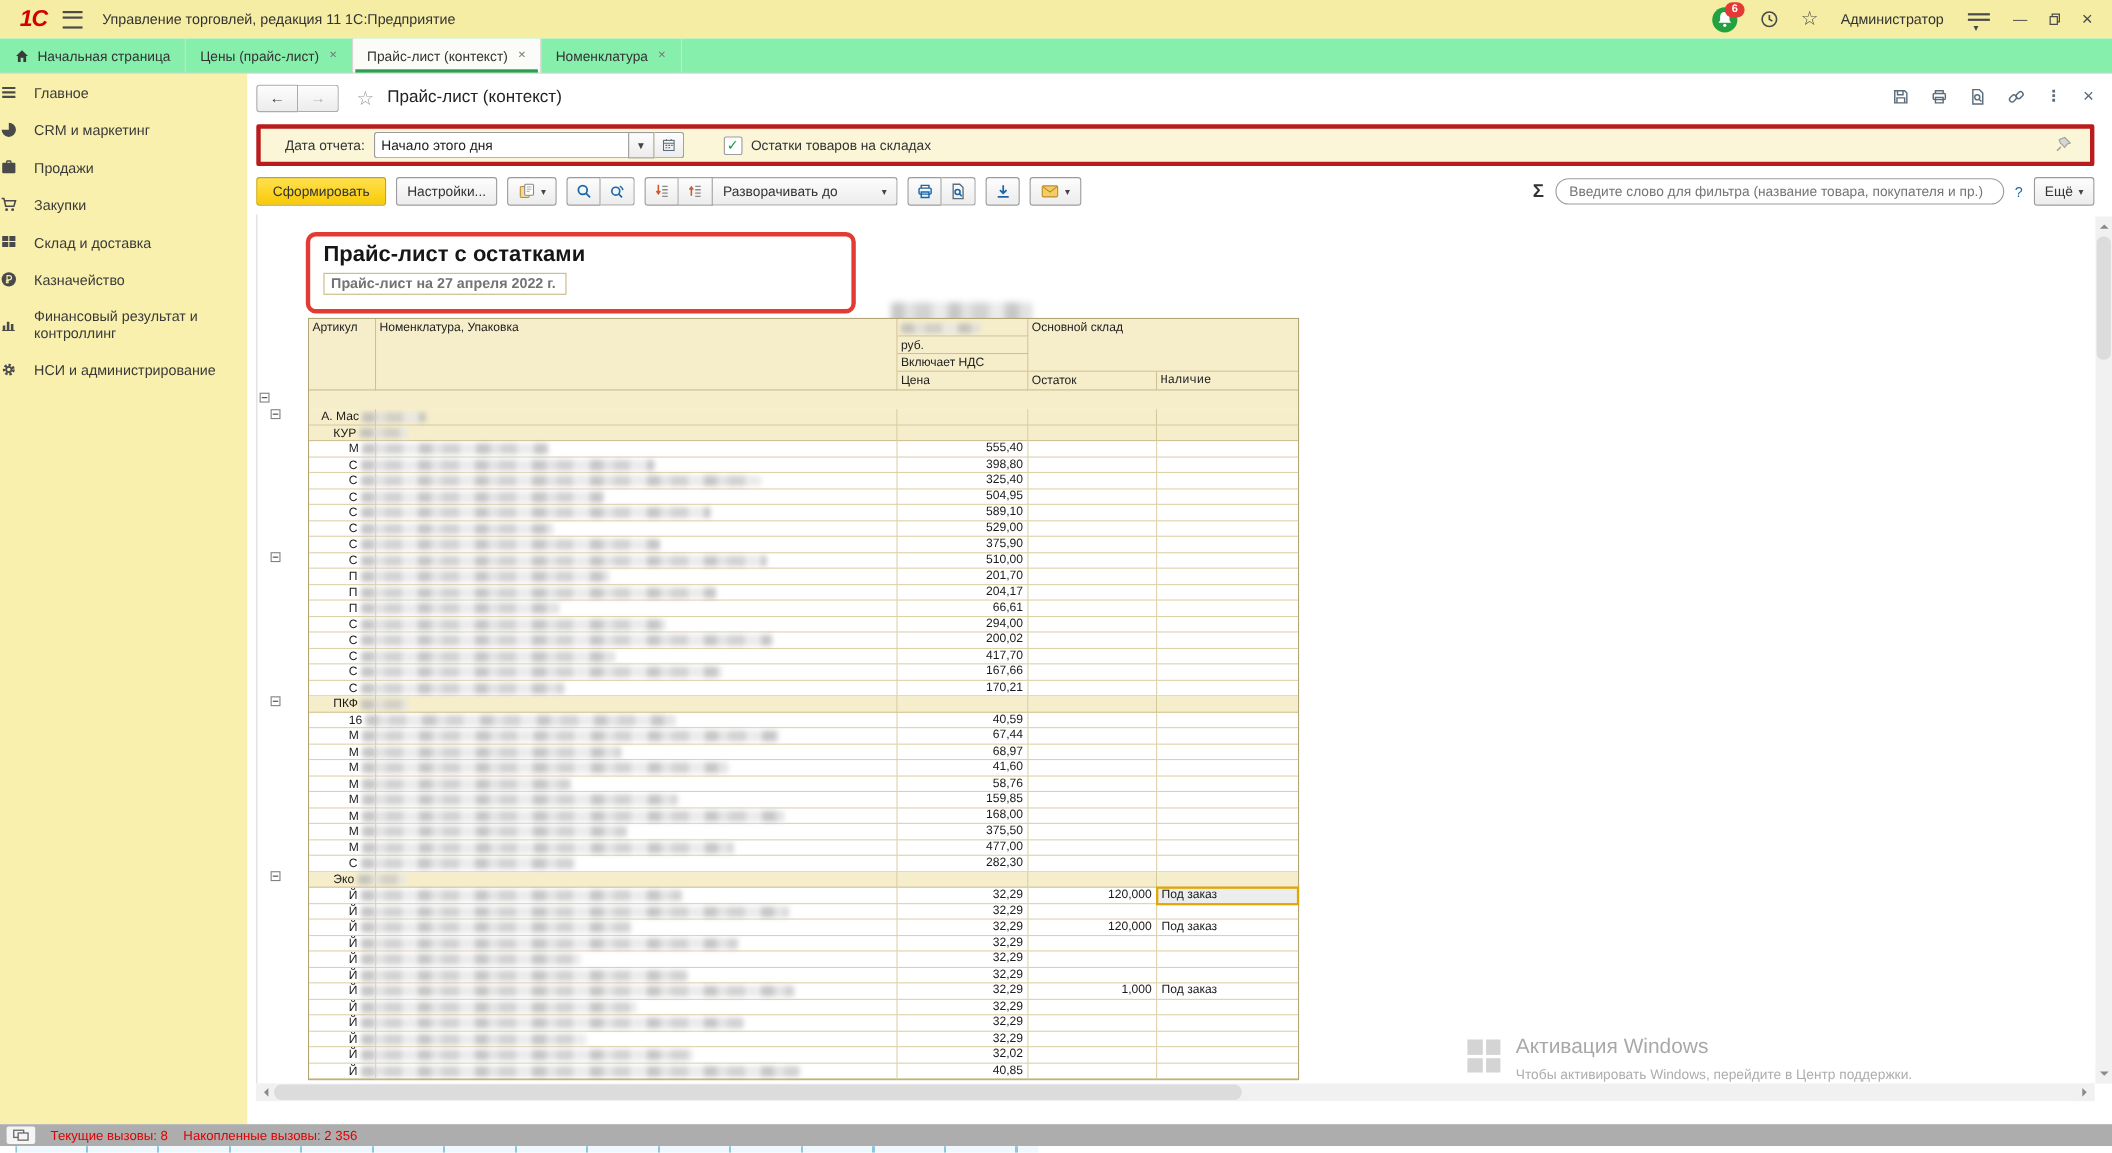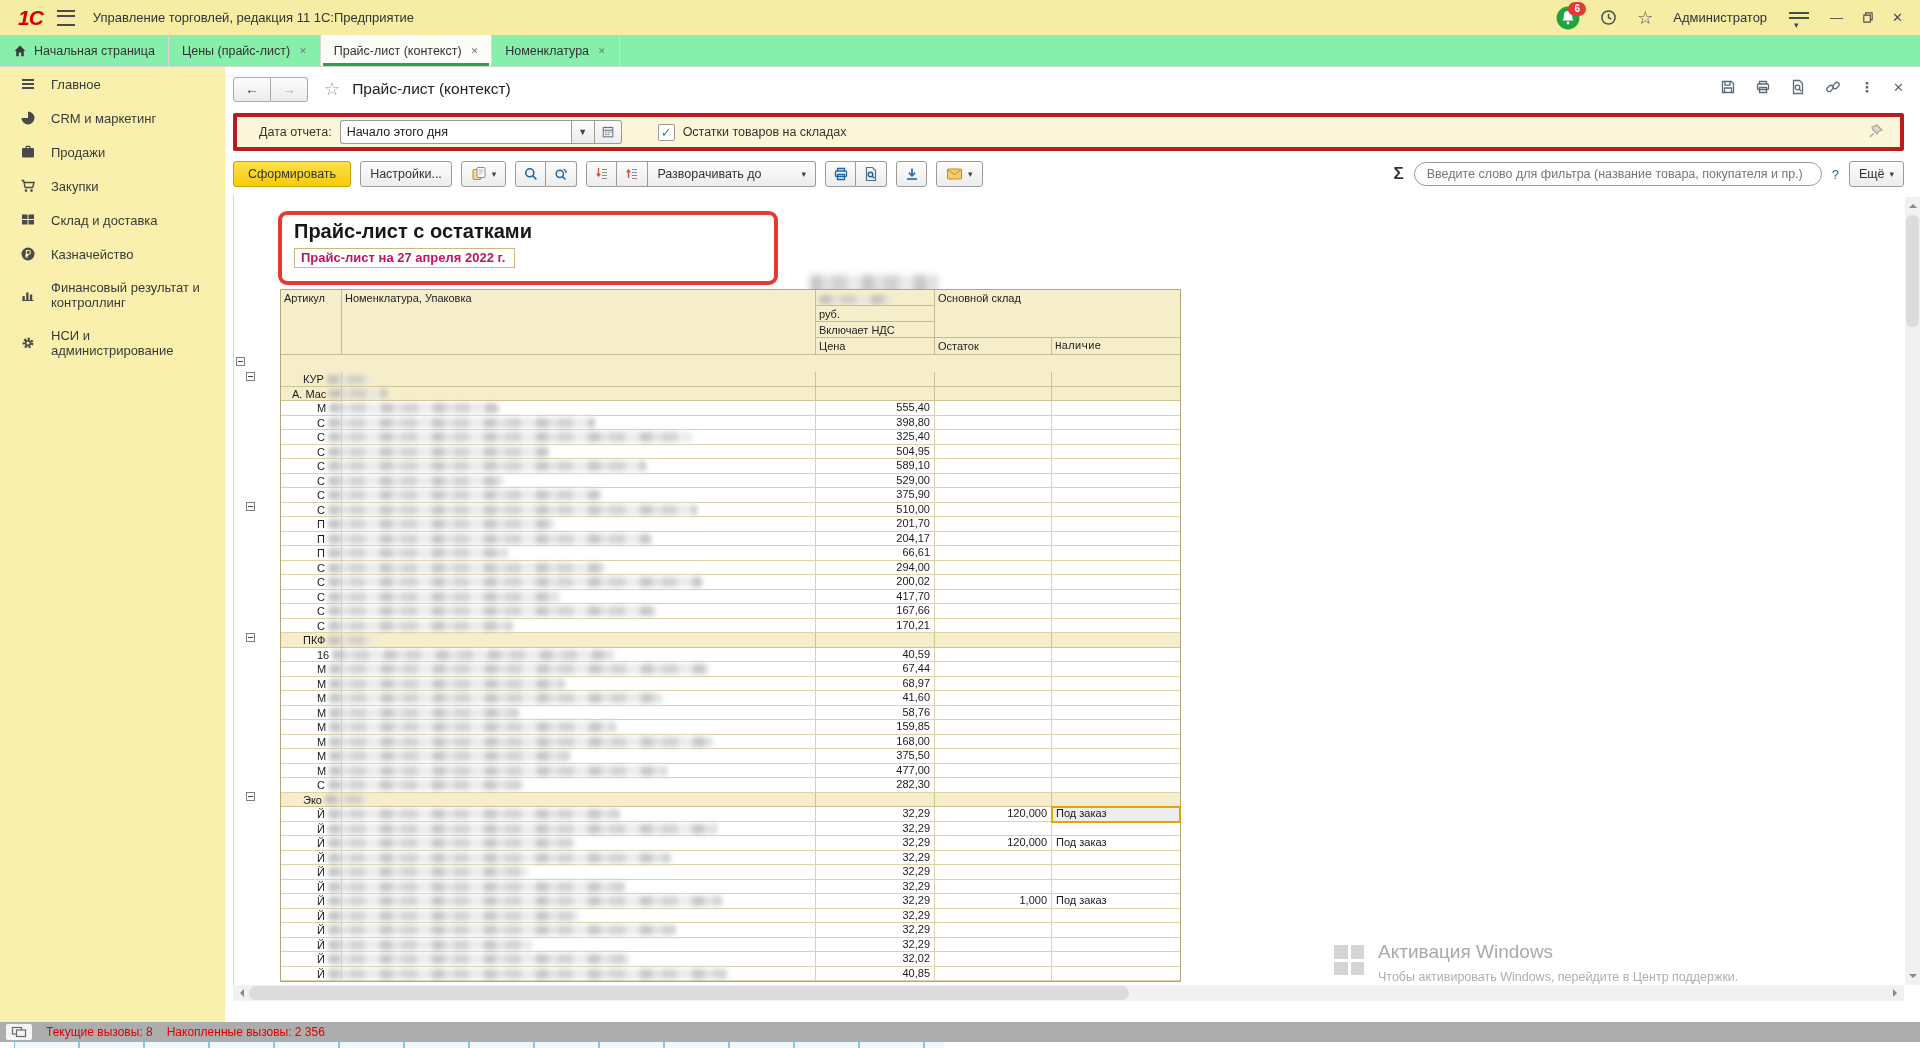--- a/index.html
+++ b/index.html
@@ -30,21 +30,21 @@
   
   .tabbar{position:absolute;left:0;top:35px;width:1920px;height:32px;background:#86efac;
           border-bottom:1px solid #d5d4cf;display:flex;align-items:stretch;box-sizing:border-box;}
   .tab{display:flex;align-items:center;gap:7px;padding:0 13px;border-right:1px solid #d9d8d3;
        font-size:12.5px;color:#333;position:relative;cursor:default;}
   .tab.active{background:#fbfbf8;}
   .tab.active::after{content:'';position:absolute;left:2px;right:2px;bottom:0;height:3px;background:#2e9e4f;}
   .tabx{font-size:9px;color:#777;margin-left:2px;}
   
   .sidebar{position:absolute;left:0;top:67px;width:225px;bottom:26px;background:#f8f0ac;overflow:hidden;}
-  .side-item{display:flex;align-items:center;gap:15px;padding:9px 10px 9px 20px;font-size:13px;color:#3a3a3a;line-height:15px;}
+  .side-item{display:flex;align-items:center;gap:15px;padding:9px 10px 9px 0;font-size:13px;color:#3a3a3a;line-height:15px;}
   .side-item svg{flex:0 0 16px;}
   
   .content{position:absolute;left:225px;top:67px;right:0;bottom:26px;background:#fff;}
   .navrow{position:absolute;left:0;top:0;right:0;height:44px;display:flex;align-items:center;padding:0 8px;box-sizing:border-box;}
   .navbtns{display:flex;}
   .navbtn{width:36px;height:23px;border:1px solid #ababab;background:linear-gradient(#fdfdfd,#ececec);
           display:flex;align-items:center;justify-content:center;font-size:14px;}
   .navbtn.back{border-radius:3px 0 0 3px;color:#3c3c3c;}
   .navbtn.fwd{border-radius:0 3px 3px 0;border-left:none;color:#b3b3b3;}
   .fav-star{font-size:18px;color:#9a9a9a;margin:0 12px 0 16px;}
@@ -83,21 +83,21 @@
   .filter-input{width:408px;height:24px;border:1px solid #9b9b9b;border-radius:12px;padding:0 12px;font-size:12.5px;
                 color:#444;outline:none;background:#fff;font-family:"Liberation Sans",sans-serif;box-sizing:border-box;}
   .help{color:#1a66a8;font-size:13px;margin:0 2px;}
   
   .report{position:absolute;left:8px;top:128px;right:16px;height:790px;overflow:hidden;background:#fff;
           border-left:1px solid #d8d8d8;}
   .redbox{position:absolute;left:44px;top:16px;width:500px;height:74px;border:4px solid #e23b34;border-radius:9px;
           box-sizing:border-box;padding:4px 12px;}
   .doc-title{font-size:20px;font-weight:bold;color:#161616;line-height:24px;}
   .doc-sub{display:inline-block;margin-top:5px;border:1px solid #c9b97e;padding:1px 9px 2px 6px;
-           font-size:13px;font-weight:bold;color:#be185d;}
+           font-size:13px;font-weight:bold;color:#737373;}
   .blur{display:inline-block;height:10px;border-radius:2px;vertical-align:middle;
         background:repeating-linear-gradient(90deg,#b9b9b9 0 12px,#dcdcdc 12px 22px,#c7c7c7 22px 37px,#e6e6e6 37px 52px);
         filter:blur(2.5px);opacity:.8;}
   .blur.big{position:absolute;left:576px;top:80px;width:128px;height:24px;filter:blur(3px);}
   .dtable{position:absolute;left:46px;top:94px;width:899px;border:1px solid #b2a576;box-sizing:content-box;}
   .thead{position:relative;height:82px;background:#f6eecb;}
   .hc{position:absolute;box-sizing:border-box;border-right:1px solid #c9bc8e;border-bottom:1px solid #c9bc8e;
       font-size:11px;color:#222;padding:2px 3px;background:#f6eecb;overflow:hidden;white-space:nowrap;}
   .trow{display:grid;grid-template-columns:61px 474px 119px 117px 128px;height:14.5px;position:relative;}
   .trow .c{box-sizing:border-box;border-right:1px solid #dcd2a9;border-bottom:1px solid #dcd2a9;
@@ -439,34 +439,34 @@
         <div class="hc" style="left:654px;top:48px;width:117px;height:17px;">Остаток</div>
         <div class="hc" style="left:771px;top:48px;width:128px;height:17px;border-right:none;font-family:Liberation Mono, monospace;">Наличие</div>
       </div>
       <div id="rows">
           <div class="trow group">
             <div class="c c1"></div>
             <div class="c c2"></div>
             <div class="c c3"></div>
             <div class="c c4"></div>
             <div class="c c5"></div>
+            <span class="gname" style="left: 11px;">
+              <span>А. Мас</span>
+              <span class="blur" style="width:58px;height:9px;"></span>
+            </span>
+          </div>
+          <div class="trow group">
+            <div class="c c1"></div>
+            <div class="c c2"></div>
+            <div class="c c3"></div>
+            <div class="c c4"></div>
+            <div class="c c5"></div>
             <span class="gname" style="left: 22px;">
               <span>КУР</span>
               <span class="blur" style="width:44px;height:9px;"></span>
-            </span>
-          </div>
-          <div class="trow group">
-            <div class="c c1"></div>
-            <div class="c c2"></div>
-            <div class="c c3"></div>
-            <div class="c c4"></div>
-            <div class="c c5"></div>
-            <span class="gname" style="left: 11px;">
-              <span>А. Мас</span>
-              <span class="blur" style="width:58px;height:9px;"></span>
             </span>
           </div>
           <div class="trow">
             <div class="c c1"></div>
             <div class="c c2"></div>
             <div class="c c3">555,40</div>
             <div class="c c4"></div>
             <div class="c c5"></div>
             <span class="rname" style="left: 36px;">
               <span>М</span>

